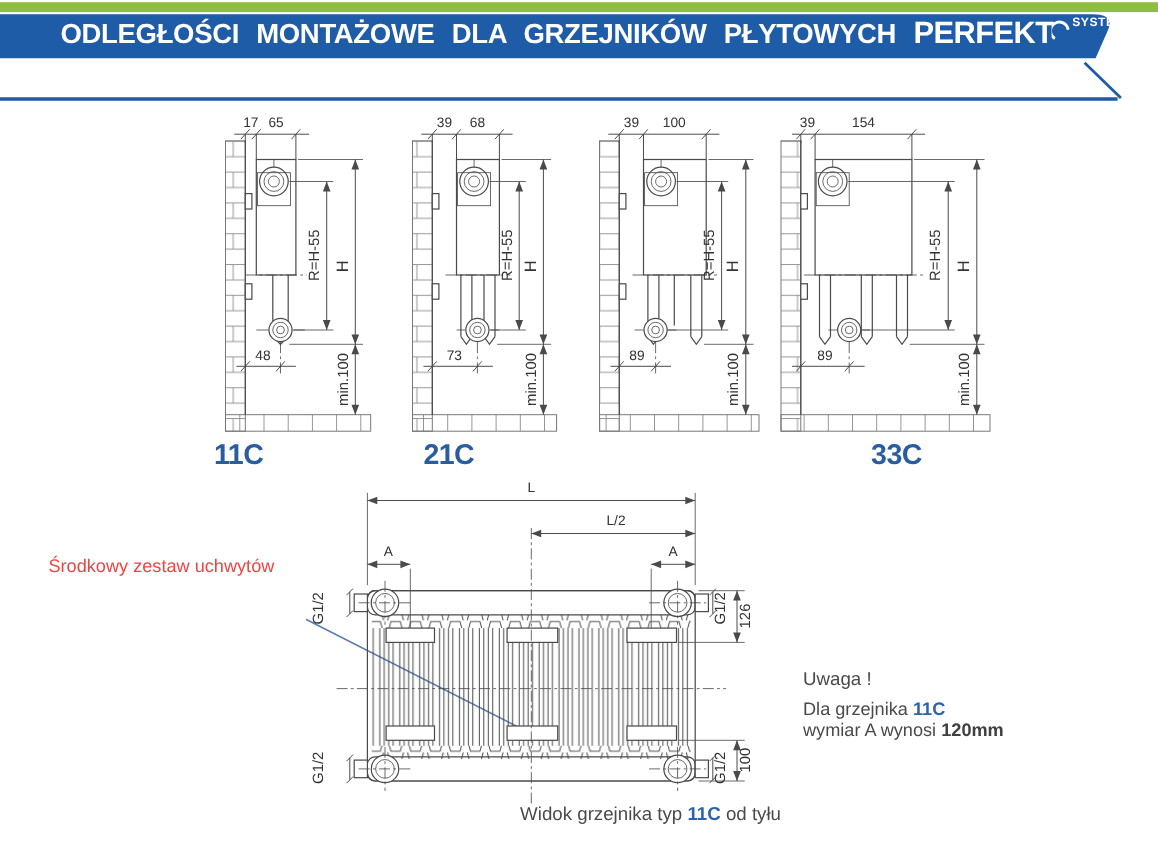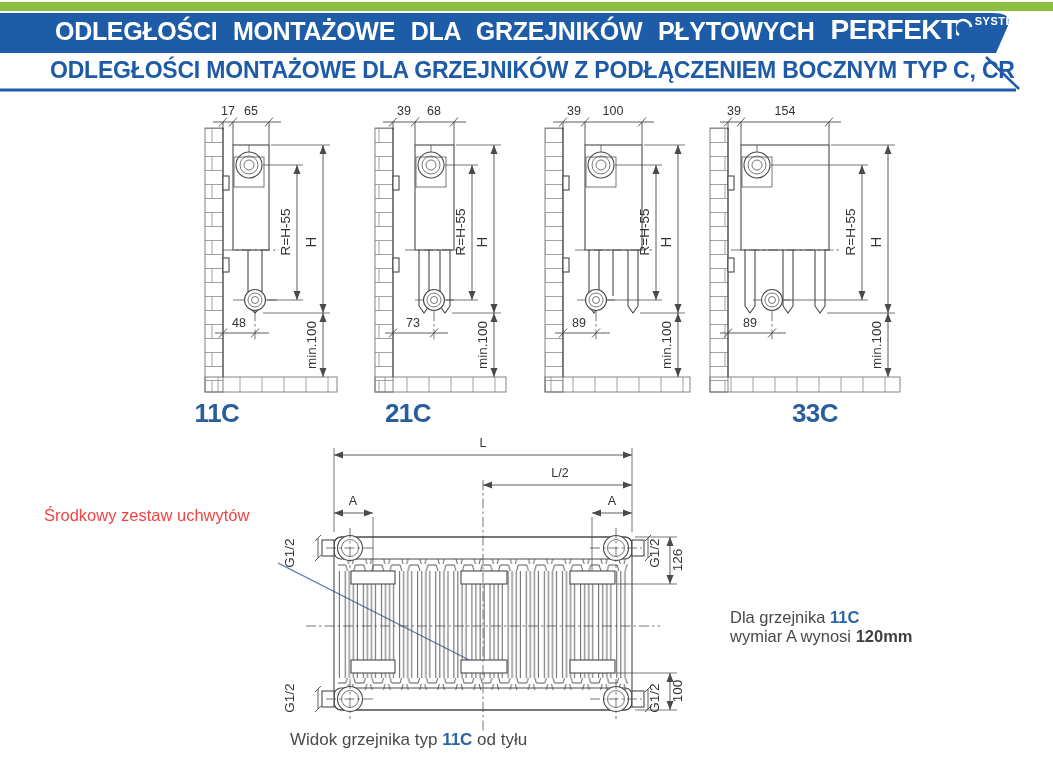--- a/index.html
+++ b/index.html
@@ -32,21 +32,21 @@
   
   .type-label{position:absolute;top:398px;font-size:26px;font-weight:700;color:#2a5d9e;
               text-align:center;letter-spacing:-.5px}
   
   .annotation{position:absolute;left:44px;top:506px;font-size:16.5px;line-height:19px;color:#ef4444}
   .notes{position:absolute;left:730px;top:608px;font-size:16.5px;line-height:19px;color:#4a4a4a}
   .notes-heading{font-size:17px;margin-bottom:9px}
   .note-block{margin-bottom:14px}
   .type-blue{color:#2d64a8;font-weight:700}
   .val-bold{color:#404040;font-weight:700}
-  .caption{position:absolute;left:290px;top:730px;width:420px;text-align:left;
+  .caption{position:absolute;left:290px;top:730px;width:420px;text-align:right;
            font-size:17px;color:#4a4a4a}
 </style>
 </head>
 <body>
 
 <div class="page">
 
   <svg width="0" height="0" class="abs" aria-hidden="true">
     <defs>
       <pattern id="bw" width="18" height="28" patternUnits="userSpaceOnUse">
@@ -76,21 +76,20 @@
   <div class="title-row">
     <span class="title-main">ODLEGŁOŚCI MONTAŻOWE DLA GRZEJNIKÓW PŁYTOWYCH</span>
     <span class="logo">
       <span class="logo-brand">PERFEKT</span>
       <svg class="logo-swoosh" width="20" height="22" viewBox="0 0 20 22">
         <path d="M3,20 A8,8 0 1 1 15,12" fill="none" stroke="#fff" stroke-width="2.6"></path>
       </svg>
       <span class="logo-sub">SYSTEM</span>
     </span>
   </div>
-  <div class="subtitle">ODLEGŁOŚCI MONTAŻOWE DLA GRZEJNIKÓW Z PODŁĄCZENIEM BOCZNYM TYP C, CR</div>
 
   <svg class="abs" style="left:185px;top:100px" width="160" height="300">
     <rect x="20" y="28" width="18" height="264" fill="url(#bw)" stroke="#777" stroke-width=".9"></rect>
     <rect x="20" y="277" width="132" height="15" fill="url(#bf)" stroke="#777" stroke-width=".9"></rect>
     <line x1="38" y1="28" x2="38" y2="277" class="ln"></line>
     <path d="M28,22 H96 M38,22 V30 M48,22 V45 M84,22 V45" class="dimline"></path>
     <path d="M34,26.5 L42,17.5 M44,26.5 L52,17.5 M80,26.5 L88,17.5" class="dimline"></path>
     <text x="43" y="15" text-anchor="middle" class="dimtxt">17</text>
     <text x="66" y="15" text-anchor="middle" class="dimtxt">65</text>
     <rect x="48" y="45" width="36" height="105" class="whitefill"></rect>
@@ -307,20 +306,21 @@
     <line x1="392" y1="241" x2="392" y2="278" class="dimline"></line>
     <path d="M392,241 l-3.5,9 h7 z M392,278 l-3.5,-9 h7 z" class="arr"></path>
     <text transform="rotate(-90 404 259)" x="404" y="259" text-anchor="middle" class="medtxt">100</text>
   </svg>
 
   <div class="annotation">
     <span style="display:block">Środkowy zestaw uchwytów</span>
   </div>
 
   <div class="notes">
+    <div class="notes-heading">Uwaga !</div>
     <div class="note-block">
       <span>Dla grzejnika </span><span class="type-blue">11C</span><br>
       <span>wymiar A wynosi </span><span class="val-bold">120mm</span>
     </div>
   </div>
 
   <div class="caption">
     <span>Widok grzejnika typ </span><span class="type-blue">11C</span><span> od tyłu</span>
   </div>
 

